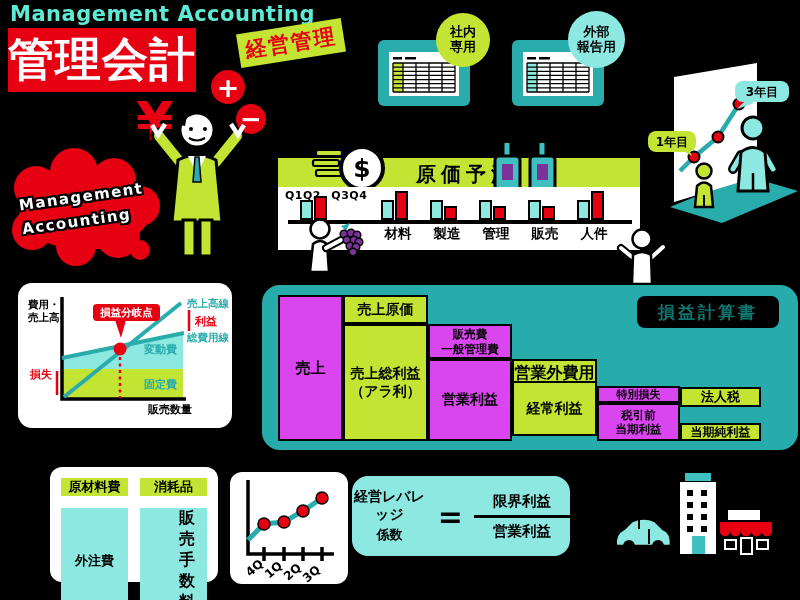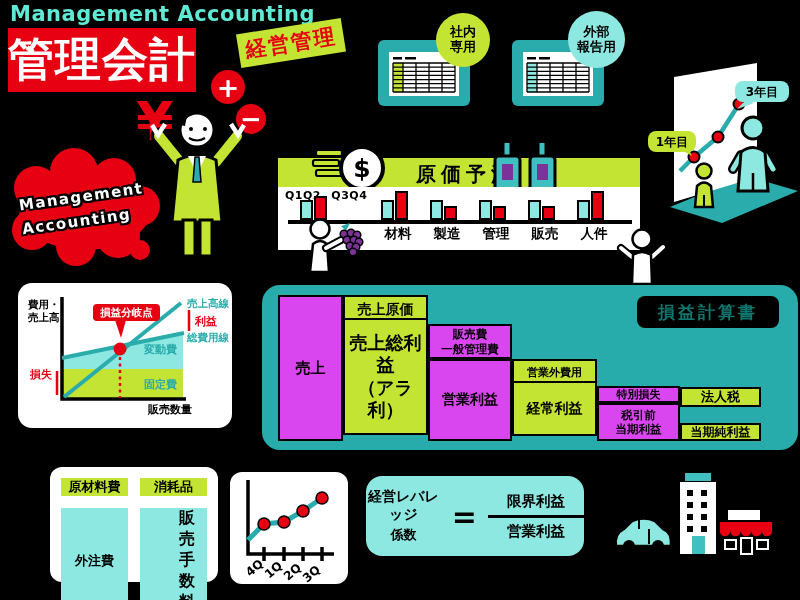--- a/index.html
+++ b/index.html
@@ -62,21 +62,21 @@
   .exp{left:50px;top:467px;width:168px;height:115px;border-radius:12px;display:grid;
        grid-template-columns:1fr 1fr;gap:12px;padding:11px;box-sizing:border-box;}
   .chip{display:flex;align-items:center;justify-content:center;font-size:13px;font-weight:bold;color:#000;}
   .chip.t1{background:#c4e433;} .chip.t2{background:#8ce8e0;} .chip.t3{background:#2aacac;color:#7f1d1d;}
   .chip.small{font-size:16px;padding-left:39px;}
 
   
   .qc{left:230px;top:472px;width:118px;height:112px;border-radius:12px;}
 
   
-  .formula{left:366px;top:476px;width:218px;height:80px;background:#8ce8e0;border-radius:16px;
+  .formula{left:352px;top:476px;width:218px;height:80px;background:#8ce8e0;border-radius:16px;
       display:flex;align-items:center;justify-content:center;gap:11px;color:#000;}
   .f-name{text-align:center;font-weight:bold;}
   .f-name .l1{font-size:14px;} .f-name .l2{font-size:13px;margin-top:2px;}
   .f-eq{font-size:30px;font-weight:bold;}
   .f-frac{text-align:center;font-weight:bold;font-size:14.5px;}
   .f-bar{height:3px;background:#000;margin:4px 0;width:96px;}
 
   svg text{font-family:"DejaVu Sans","Liberation Sans",sans-serif;}
 </style>
 </head>
@@ -306,26 +306,26 @@
       <line x1="39" y1="88" x2="39" y2="112" stroke="#e60012" stroke-width="2.5"></line>
       <text x="12" y="95" font-size="11" font-weight="bold" fill="#e60012">損失</text>
       <text x="130" y="130" font-size="11" font-weight="bold" fill="#000">販売数量</text>
     </svg>
   </div>
 
   <div class="abs pl">
     <div class="pl-title">損益計算書</div>
     <div class="cell c-t" style="left:16px;top:10px;width:65px;height:146px;font-size:15px">売上</div>
     <div class="cell c-g" style="left:81px;top:10px;width:85px;height:29px;font-size:14px">売上原価</div>
-    <div class="cell c-g" style="left:81px;top:33px;width:85px;height:117px;font-size:18px">売上総利益
+    <div class="cell c-g" style="left:81px;top:39px;width:85px;height:117px;font-size:14px">売上総利益
 （アラ利）</div>
     <div class="cell c-t" style="left:166px;top:39px;width:84px;height:35px;font-size:11.5px">販売費
 一般管理費</div>
     <div class="cell c-t" style="left:166px;top:74px;width:84px;height:82px;font-size:14px">営業利益</div>
-    <div class="cell c-g" style="left:250px;top:74px;width:85px;height:27px;font-size:11px">営業外費用</div>
+    <div class="cell c-g" style="left:250px;top:74px;width:85px;height:27px;font-size:16px">営業外費用</div>
     <div class="cell c-g" style="left:250px;top:96px;width:85px;height:55px;font-size:14px">経常利益</div>
     <div class="cell c-t" style="left:335px;top:101px;width:83px;height:17px;font-size:11px">特別損失</div>
     <div class="cell c-t" style="left:335px;top:118px;width:83px;height:38px;font-size:11.5px">税引前
 当期利益</div>
     <div class="cell c-g" style="left:418px;top:102px;width:81px;height:20px;font-size:13px">法人税</div>
     <div class="cell c-g" style="left:418px;top:138px;width:81px;height:18px;font-size:12px">当期純利益</div>
   </div>
 
   <div class="abs card exp">
     <div class="chip t1">原材料費</div>

